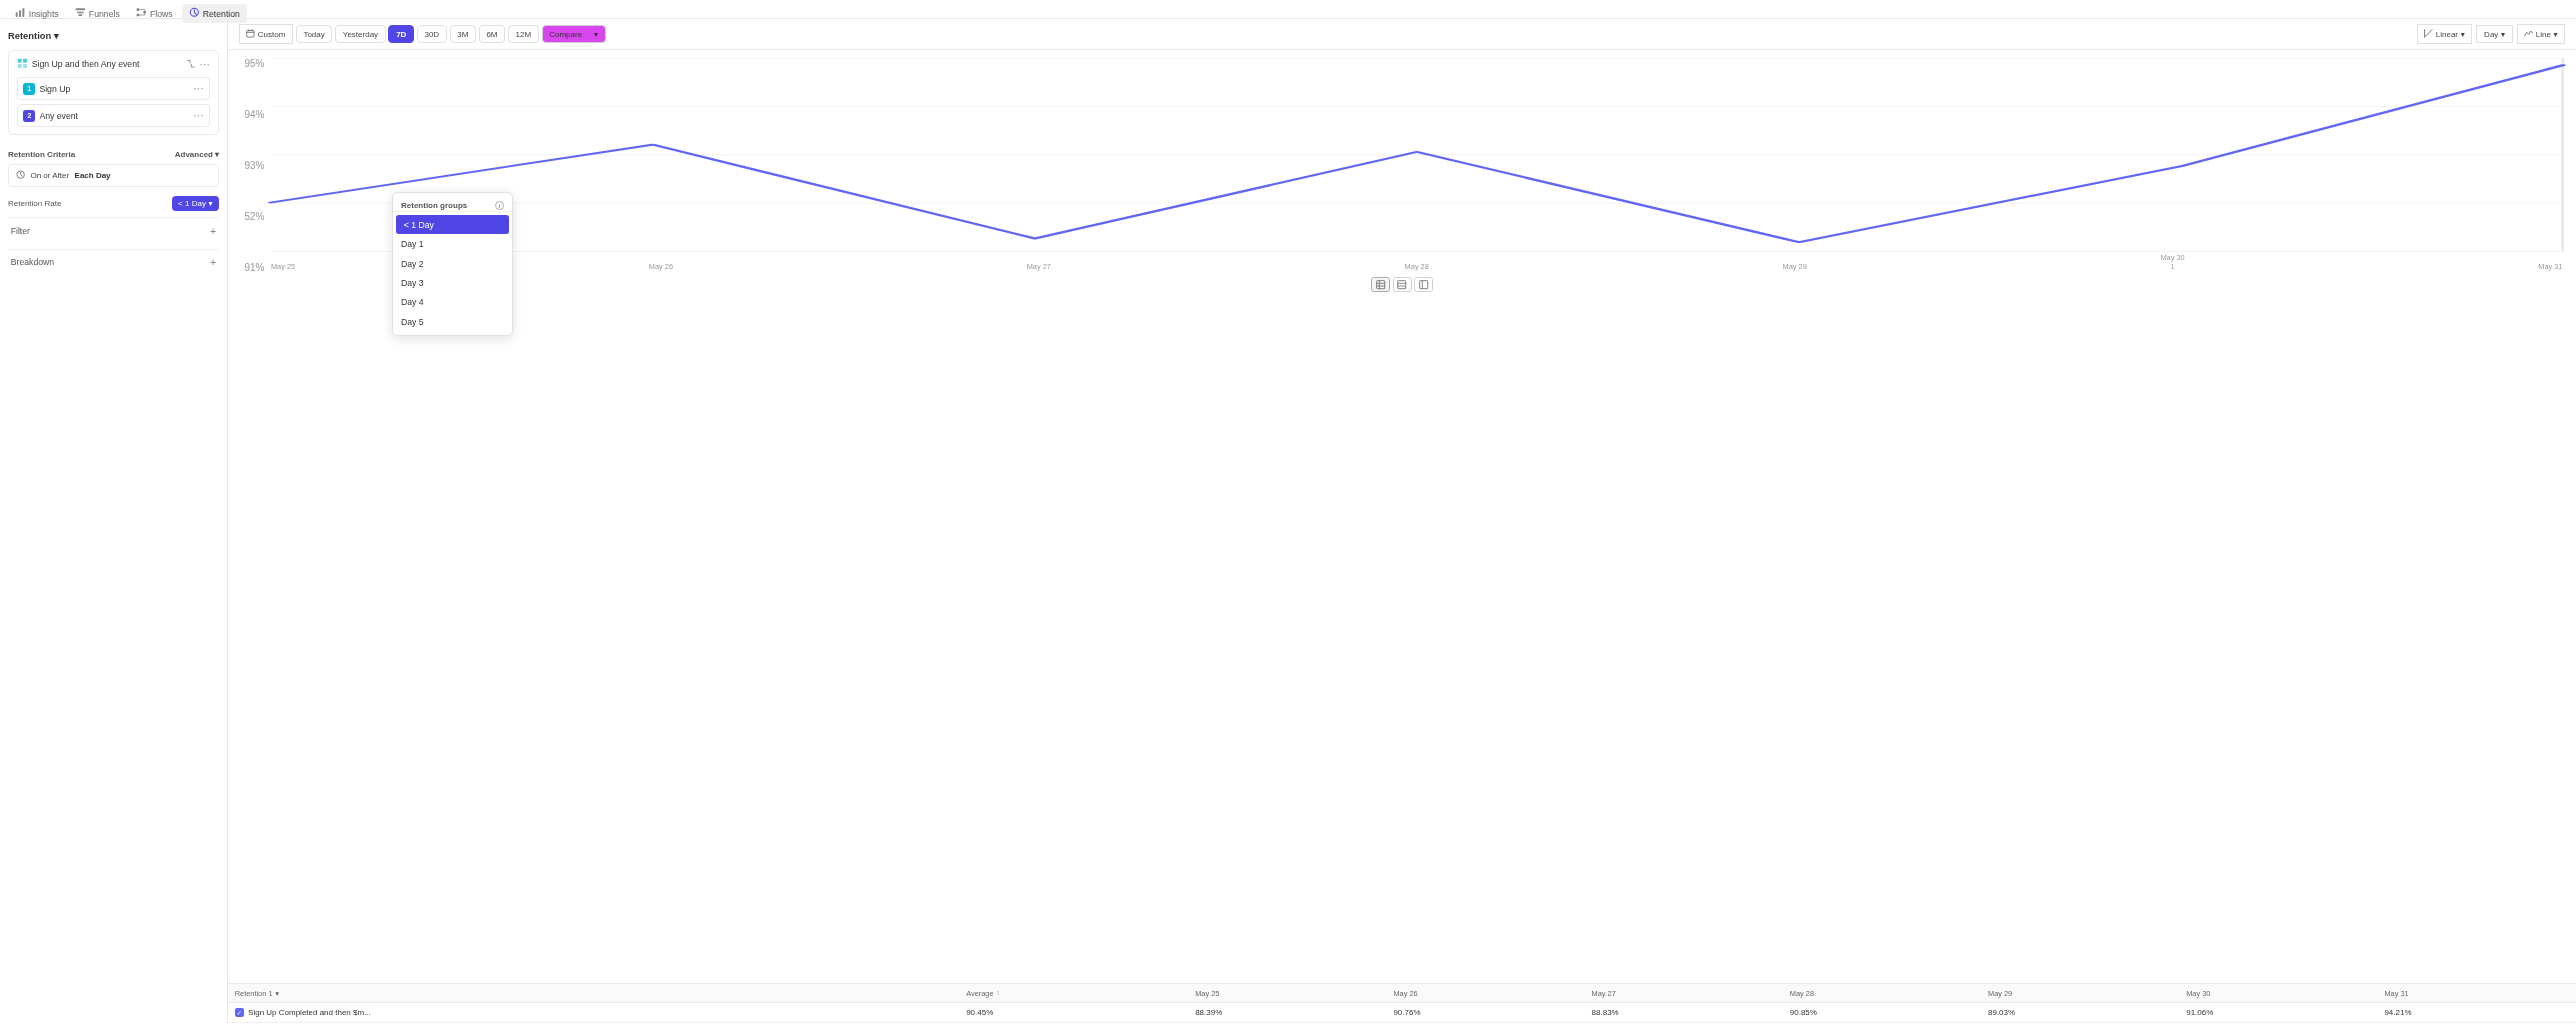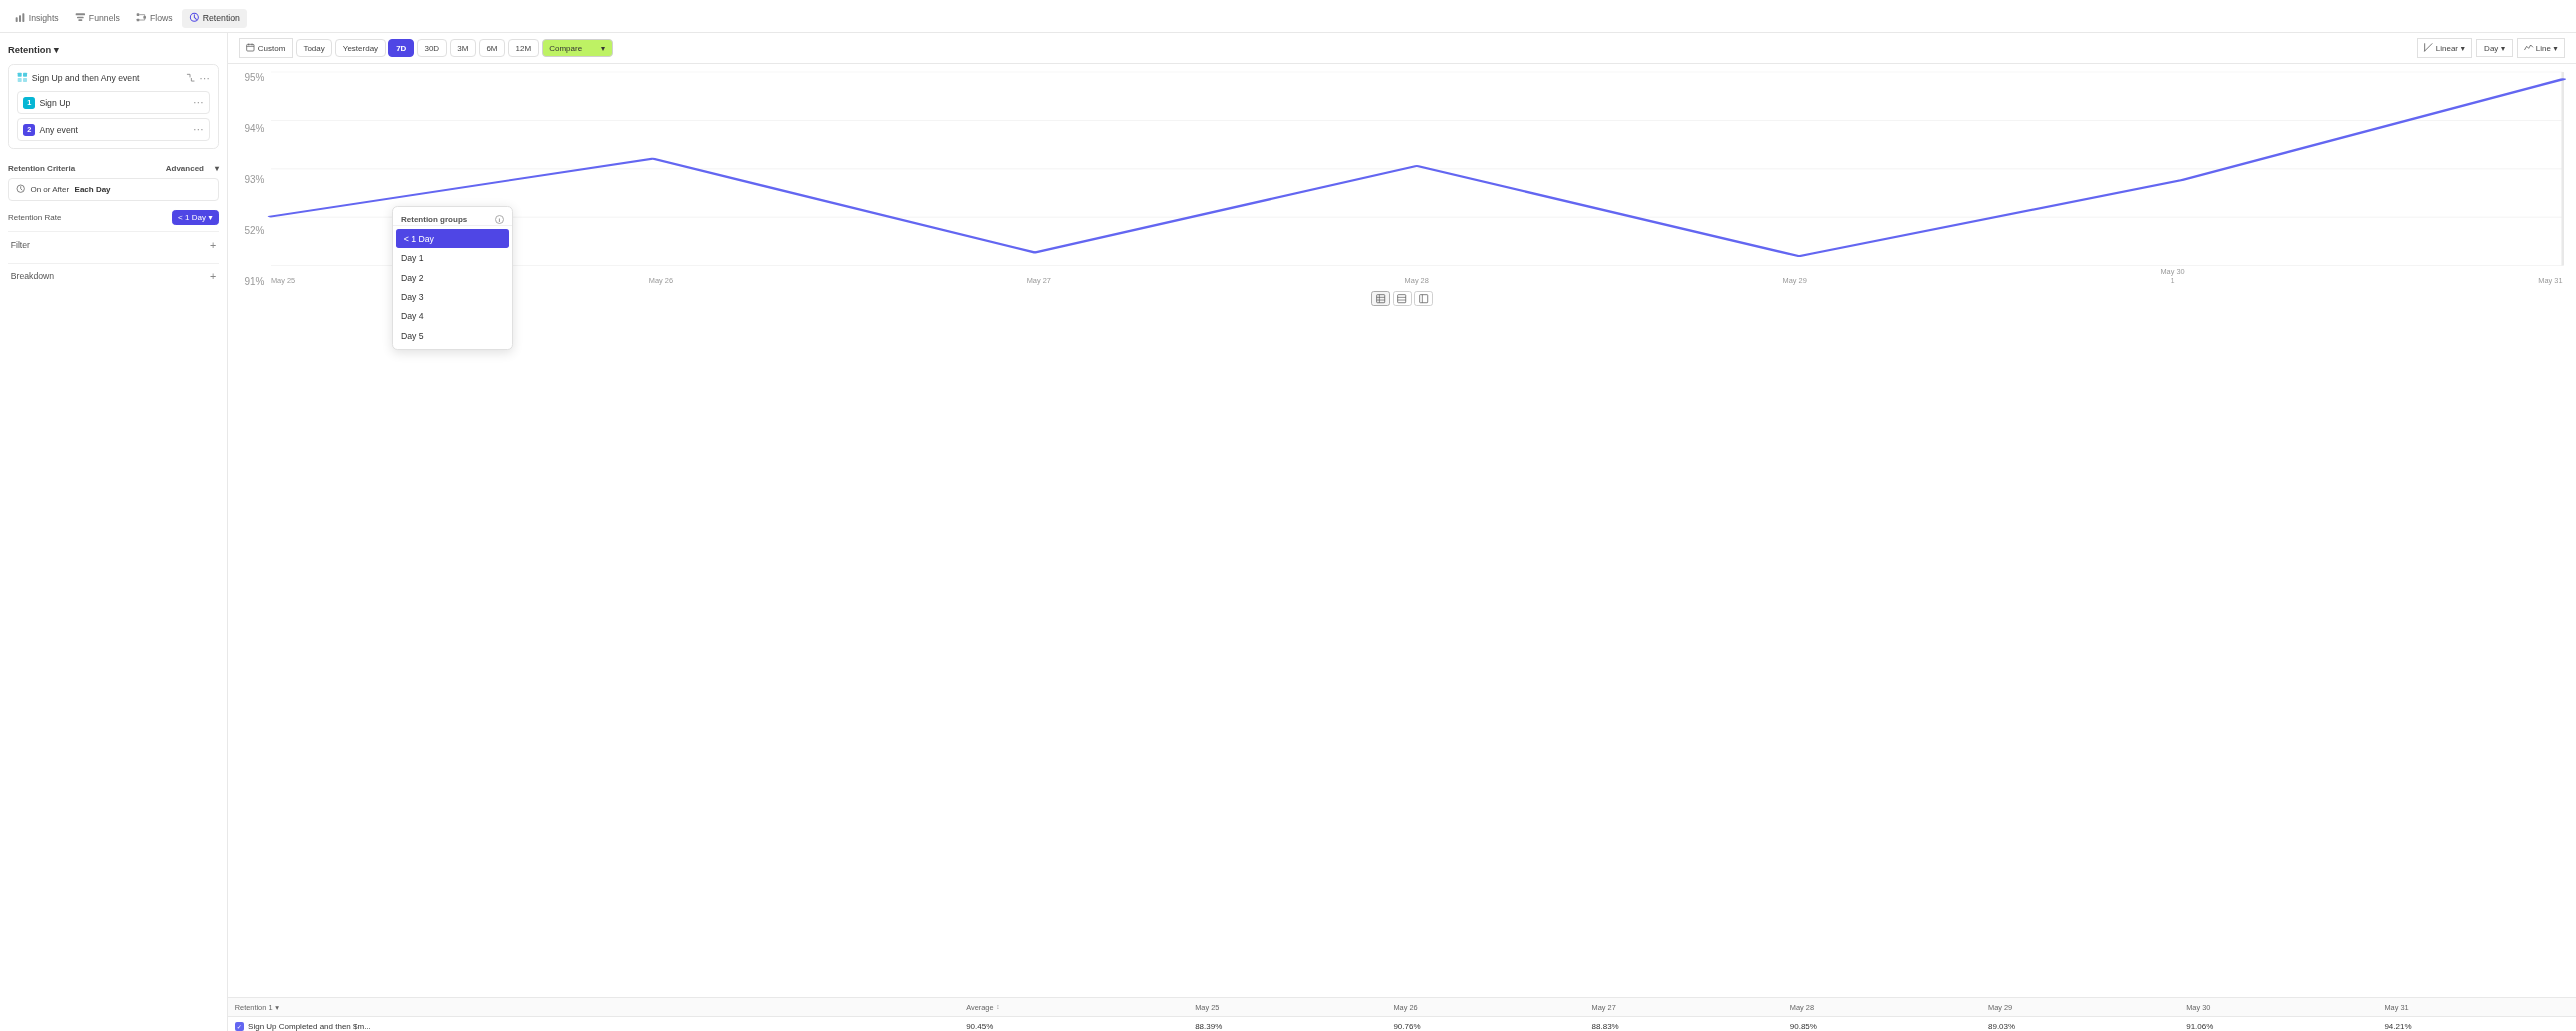--- a/index.html
+++ b/index.html
@@ -1,20 +1,20 @@
 <!DOCTYPE html>
 <html style="font-size:10.7px"><head>
   <meta charset="utf-8">
   <style>
     * { box-sizing: border-box; margin: 0; padding: 0; }
     body { font-family: -apple-system, BlinkMacSystemFont, 'Segoe UI', sans-serif; background: #fff; color: #333; font-size: 8.7px; overflow: hidden; }
 
     
     .top-nav {
-      display: flex; align-items: flex-end; height: 33px;
+      display: flex; align-items: flex-start; height: 19px;
       border-bottom: 0.7px solid #e8e8e8; padding: 4px 8px; gap: 2.7px;
     }
     .nav-item {
       display: flex; align-items: center; gap: 3.4px; padding: 3.4px 6.7px;
       border-radius: 3.4px; cursor: pointer; color: #666; font-size: 8.7px;
       white-space: nowrap;
     }
     .nav-item.active { background: #f0f0f0; color: #333; font-weight: 500; }
 
     
@@ -86,22 +86,22 @@
       padding: 3.4px 6.7px; border-radius: 4px; border: 0.7px solid #e0e0e0;
       background: #fff; font-size: 8px; cursor: pointer; color: #444;
     }
     .tb-btn.active { background: #4f46e5; color: #fff; border-color: #4f46e5; font-weight: 600; }
     .tb-btn-icon {
       display: flex; align-items: center; gap: 2.7px; padding: 3.4px 6.7px;
       border-radius: 0; border: 0.7px solid #e0e0e0; background: #fff;
       font-size: 8px; cursor: pointer; color: #444;
     }
     .compare-btn {
-      display: flex; align-items: center; gap: 19px; padding: 3.4px 6.7px;
-      border-radius: 4px; border: 0.7px solid #d0d0d0; background: #bef264;
+      display: flex; align-items: center; gap: 12px; padding: 3.4px 6.7px;
+      border-radius: 4px; border: 0.7px solid #d0d0d0; background: #d946ef;
       font-size: 8px; cursor: pointer; color: #333; font-weight: 500;
     }
 
     
     .chart-area { flex: 1; padding: 8px 13.4px 0; position: relative; overflow: hidden; }
     .chart-legend {
       display: flex; justify-content: center; align-items: center; gap: 4px;
       font-size: 7.4px; color: #555; margin-bottom: 4px;
     }
     .legend-dot { width: 6.7px; height: 6.7px; border-radius: 1.3px; background: #6366f1; display: inline-block; }
@@ -271,21 +271,21 @@
             <span class="event-num blue">2</span>
             <span>Any event</span>
           </div>
           <span class="three-dots">⋯</span>
         </div>
       </div>
     </div>
 
     <div class="section-label">
       <span>Retention Criteria</span>
-      <div style="display:flex;align-items:center;gap:11px;cursor:pointer;">
+      <div style="display:flex;align-items:center;gap:2px;cursor:pointer;">
         <span>Advanced</span>
         <span>▾</span>
       </div>
     </div>
 
     <div class="criteria-row">
       <span>
         <svg width="9.4" height="9.4" viewBox="0 0 14 14" fill="none">
           <circle cx="7" cy="7" r="5.5" stroke="#666" stroke-width="1.2"></circle>
           <path d="M7 4 L7 7 L9 9" stroke="#666" stroke-width="1.2" stroke-linecap="round"></path>

